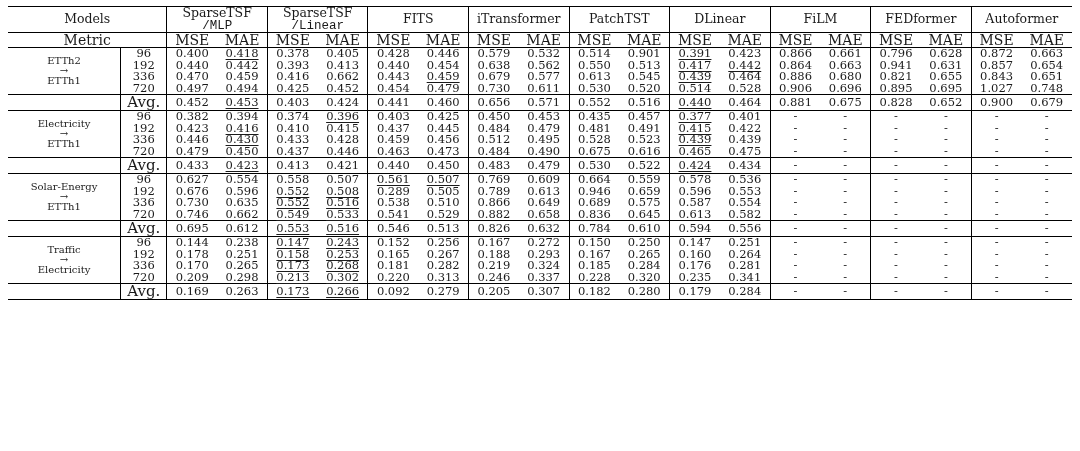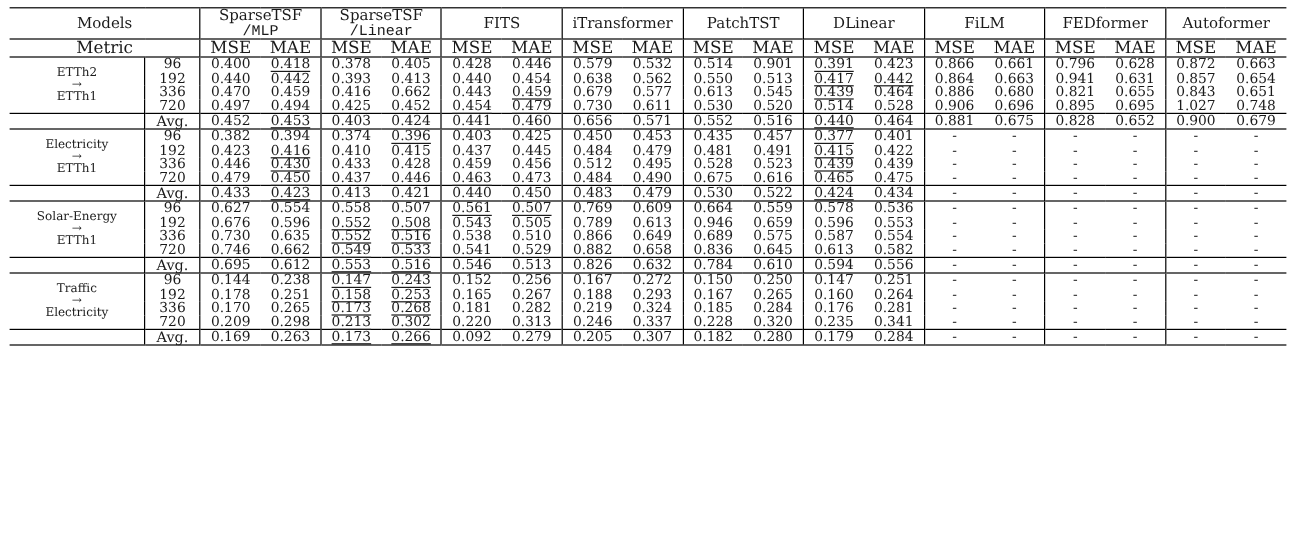--- a/index.html
+++ b/index.html
@@ -63,21 +63,21 @@
     font-size: 11.5px;
     text-align: center;
   }
   td.num {
     font-size: 11.5px;
     padding: 2.1px 0;
   }
   .b { font-weight: bold; }
   .u { text-decoration: underline; text-underline-offset: 1.6px; }
   td.avg-label {
-    font-size: 12px;
+    font-size: 15px;
     text-align: center;
     padding: 3px 0;
   }
   .group-arrow { display: block; }
 </style>
 </head>
 <body>
 
 <div id="sheet">
   <table class="results">
@@ -384,21 +384,21 @@
           <td class="num">-</td>
           <td class="num vl-group">-</td>
           <td class="num">-</td>
         </tr>
         <tr>
           <td class="horizon vl">192</td>
           <td class="num vl-group">0.676</td>
           <td class="num">0.596</td>
           <td class="num u vl-group">0.552</td>
           <td class="num u">0.508</td>
-          <td class="num b vl-group">0.543</td>
+          <td class="num b vl-group">0.289</td>
           <td class="num b">0.505</td>
           <td class="num vl-group">0.789</td>
           <td class="num">0.613</td>
           <td class="num vl-group">0.946</td>
           <td class="num">0.659</td>
           <td class="num vl-group">0.596</td>
           <td class="num">0.553</td>
           <td class="num vl-group">-</td>
           <td class="num">-</td>
           <td class="num vl-group">-</td>

